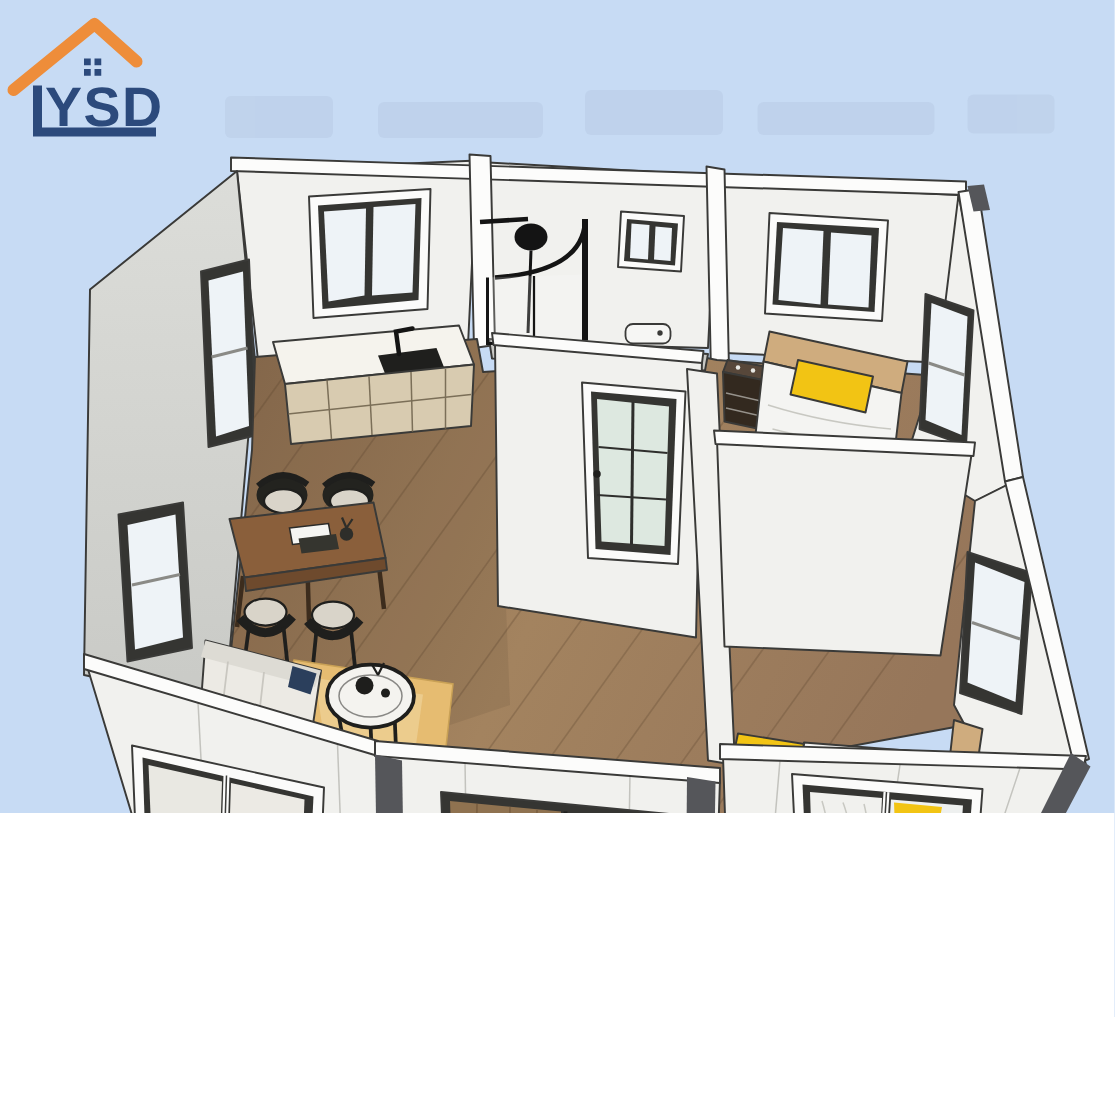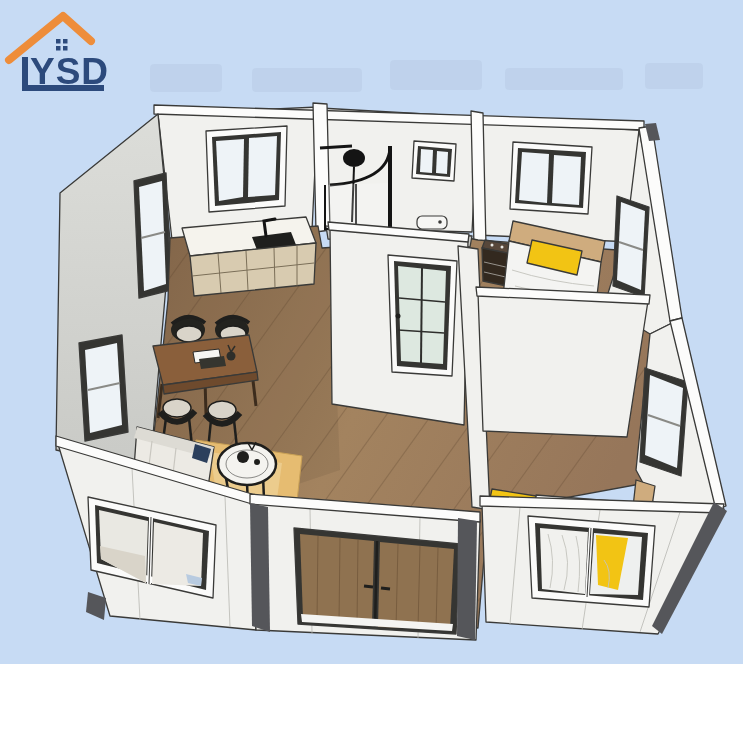--- a/index.html
+++ b/index.html
@@ -1,17 +1,17 @@
 <!DOCTYPE html>
 <html style="--background: #c7dbf4; --wall_white: #f1f1ee; --wall_gray: #d6d7d3; --wood_floor: #97785a; --cabinet: #d8cbb0; --counter: #f5f3ed; --accent_yellow: #f2c414; --fixture_black: #1f1f1d; --door_wood: #8f7250; --trim_gray: #55565a; --glass: #eef3f7; --glass_green: #dde8e0; --rug: #e6bc71; --bed_white: #f4f4f2; --headboard: #cfac7e; --logo_navy: #2c4a7c; --line: #3a3a38; --logo_orange: #ee8d3a;"><head>
 <meta charset="utf-8">
 <style>
   html,body{margin:0;padding:0;}
   body{font-family:"Liberation Sans", sans-serif;}
-  .canvas{position:relative;width:743px;height:664px;overflow:hidden;background:var(--background,#c7dbf4);text-decoration:underline;}
+  .canvas{position:relative;width:743px;height:542px;overflow:hidden;background:var(--background,#c7dbf4);text-decoration:underline;}
   svg{position:absolute;left:0;top:0;display:block;}
   
   .bg{fill:var(--background,#c7dbf4);}
   .wall{fill:var(--wall_white,#f1f1ee);}
   .cap{fill:#fcfcfb;}
   .wood{fill:url(#woodgrad);}
   .cab{fill:var(--cabinet,#d8cbb0);}
   .ctr{fill:var(--counter,#f5f3ed);}
   .yellow{fill:var(--accent_yellow,#f2c414);}
   .blk{fill:var(--fixture_black,#1f1f1d);}

